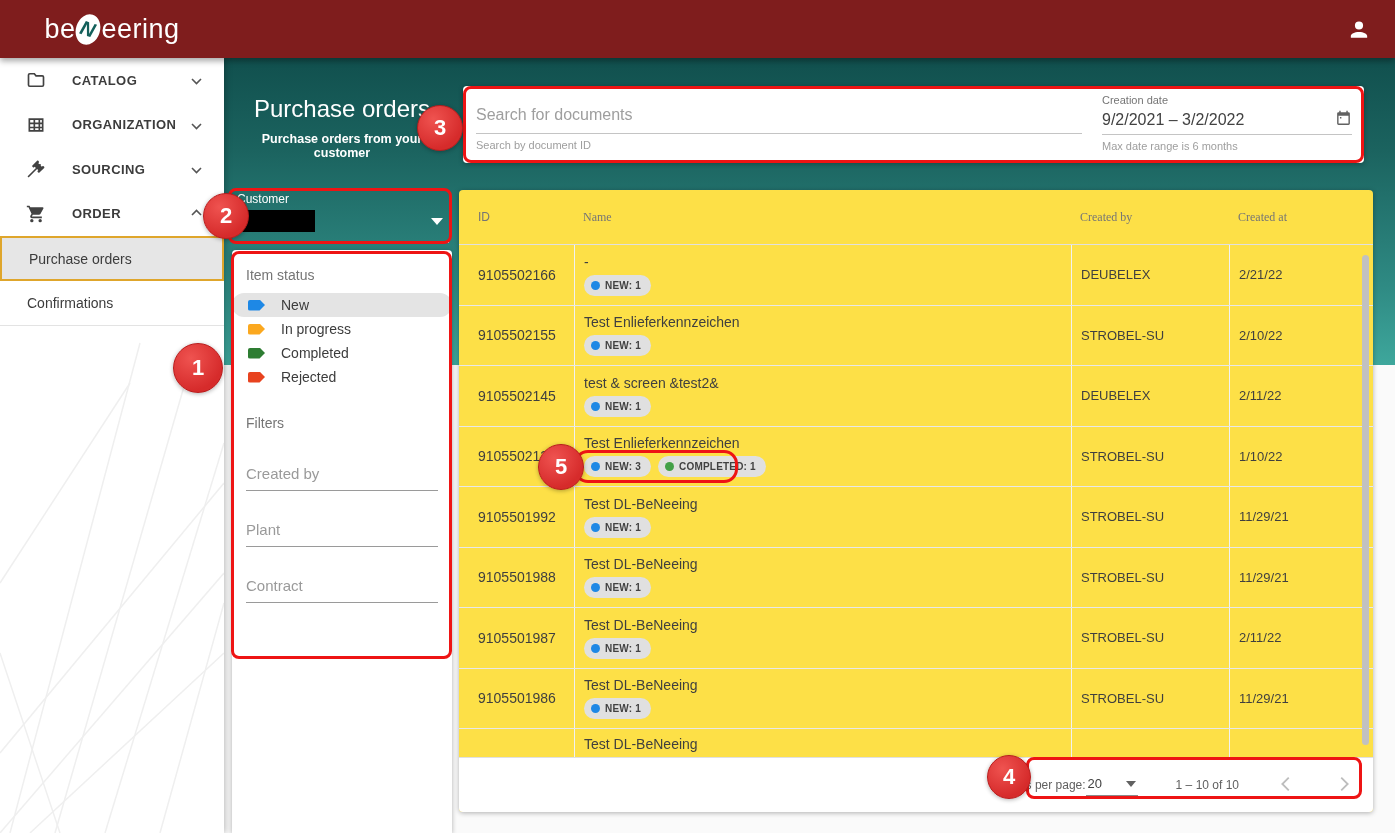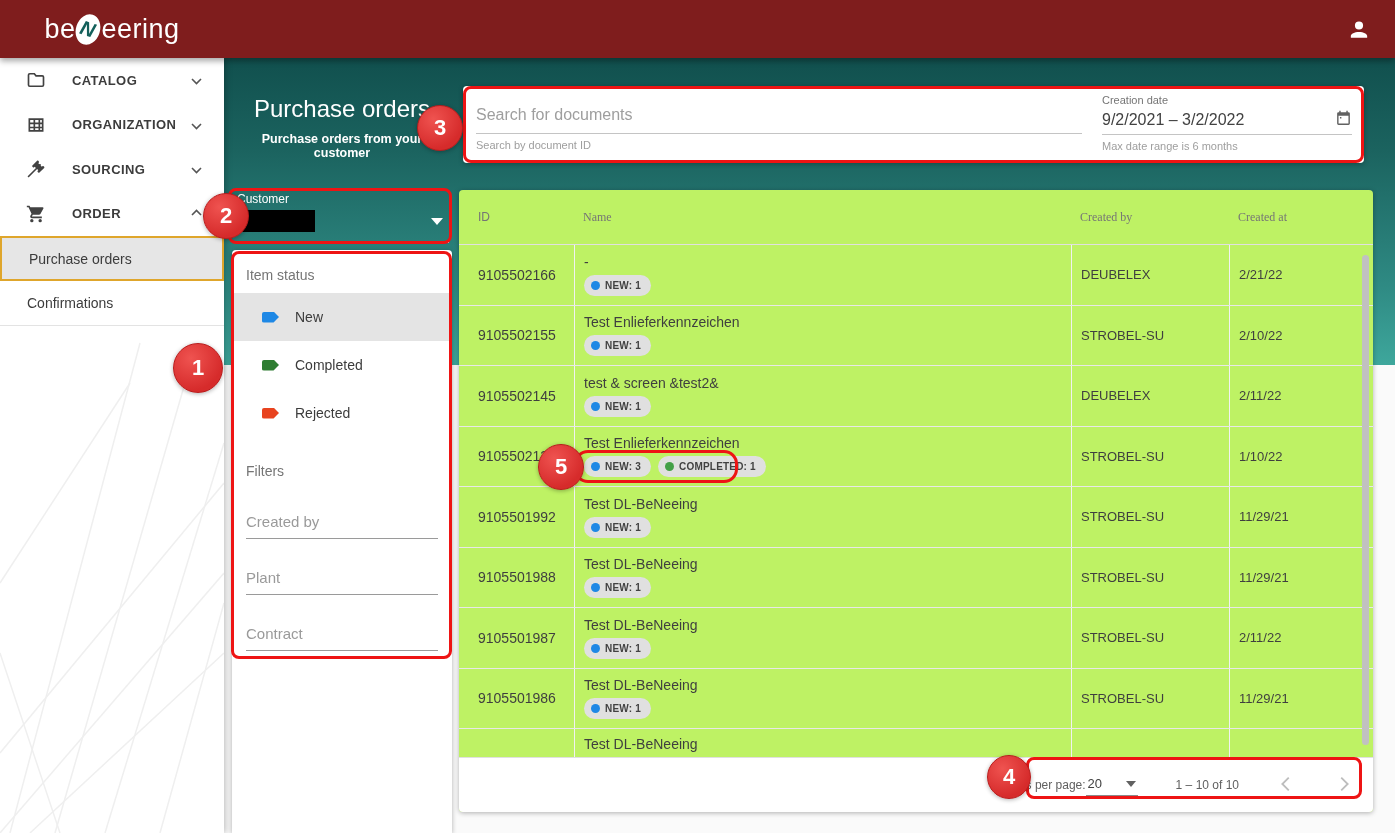--- a/index.html
+++ b/index.html
@@ -33,21 +33,21 @@
 
   .customer-box { position:absolute; left:237px; top:192px; width:212px; z-index:2; cursor:pointer; }
   .customer-label { font-size:12px; color:#fff; }
   .customer-row { display:flex; align-items:center; height:30px; }
   .redacted { width:78px; height:22px; background:#000; }
   .cust-caret { margin-left:auto; margin-right:6px; width:0; height:0; border-left:6px solid transparent; border-right:6px solid transparent; border-top:7px solid #fff; }
   .customer-underline { height:1px; background:rgba(255,255,255,.95); margin-top:6px; }
 
   .filter-card { position:absolute; left:232px; top:250px; width:220px; height:583px; background:#fff; border-radius:4px 4px 0 0; box-shadow:0 1px 5px rgba(0,0,0,.3); z-index:2; }
   .fc-section-label { font-size:14px; color:#757575; padding:17px 0 10px 14px; }
-  .status-row { height:48px; display:flex; align-items:center; padding-left:30px; cursor:pointer; }
+  .status-row { height:24px; display:flex; align-items:center; padding-left:16px; cursor:pointer;border-radius:15px; }
   .status-row.selected { background:#e4e4e4; }
   .status-tag { width:17px; height:11px; border-radius:2px; clip-path:polygon(0 0, 68% 0, 100% 50%, 68% 100%, 0 100%); margin-right:16px; }
   .status-label { font-size:14px; color:#3c3c3c; }
   .filters-title { font-size:14px; color:#757575; padding:26px 0 4px 14px; }
   .filter-field { margin:30px 14px 0 14px; cursor:text; }
   .filter-field .ph { font-size:15px; color:#9a9a9a; padding-bottom:8px; }
   .filter-field .ul { height:1px; background:#9a9a9a; }
 
   
   .search-card { position:absolute; left:463px; top:86px; width:901px; height:77px; background:#fff; border-radius:4px; box-shadow:0 1px 5px rgba(0,0,0,.3); z-index:2; display:flex; }
@@ -55,21 +55,21 @@
   .search-ph { font-size:16px; color:#9e9e9e; padding-bottom:9px; cursor:text; }
   .input-ul { height:1px; background:#c4c4c4; }
   .search-hint { font-size:11px; color:#9e9e9e; margin-top:5px; }
   .date-section { width:250px; padding-top:8px; margin-right:12px; }
   .date-label { font-size:11px; color:#757575; }
   .date-row { display:flex; align-items:center; height:28px; cursor:pointer; }
   .date-value { font-size:16px; color:#424242; flex:1; }
   .date-hint { font-size:11px; color:#9e9e9e; margin-top:5px; }
 
   
-  .table-card { position:absolute; left:459px; top:190px; width:914px; height:622px; background:#bef264; border-radius:4px; box-shadow:0 1px 5px rgba(0,0,0,.3); z-index:2; overflow:hidden; }
+  .table-card { position:absolute; left:459px; top:190px; width:914px; height:622px; background:#fde047; border-radius:4px; box-shadow:0 1px 5px rgba(0,0,0,.3); z-index:2; overflow:hidden; }
   .thead { height:55px; display:flex; align-items:center; border-bottom:1px solid #e0e0e0; color:#757575; font-size:12px; }
   .trow { height:60.5px; display:flex; align-items:center; border-bottom:1px solid #e8e8e8; cursor:pointer; }
   .trow-partial { height:28px; display:flex; overflow:hidden; }
   .col-id { width:115px; padding-left:19px; }
   .col-name { flex:1; padding-left:9px; border-left:1px solid #f1f1f1; align-self:stretch; display:flex; flex-direction:column; justify-content:center; }
   .thead .col-name { justify-content:center; }
   .col-by { width:158px; padding-left:9px; border-left:1px solid #f1f1f1; align-self:stretch; display:flex; align-items:center; }
   .col-at { width:144px; padding-left:9px; border-left:1px solid #f1f1f1; align-self:stretch; display:flex; align-items:center; }
   .thead .col-name,.thead .col-by,.thead .col-at { border-left:none;font-family:Liberation Serif, serif; }
   .cell-id { font-size:14px; color:#3f3f3f; }
@@ -198,20 +198,24 @@
 </div>
 
 <div class="filter-card">
   <div class="fc-section-label">Item status</div>
 
   <div class="status-row selected">
     <span class="status-tag" style="background-color: rgb(30, 136, 229);"></span>
     <span class="status-label">New</span>
   </div>
   <div class="status-row">
+    <span class="status-tag" style="background-color: rgb(251, 168, 31);"></span>
+    <span class="status-label">In progress</span>
+  </div>
+  <div class="status-row">
     <span class="status-tag" style="background-color: rgb(46, 125, 50);"></span>
     <span class="status-label">Completed</span>
   </div>
   <div class="status-row">
     <span class="status-tag" style="background-color: rgb(232, 67, 31);"></span>
     <span class="status-label">Rejected</span>
   </div>
 
   <div class="filters-title">Filters</div>
 

